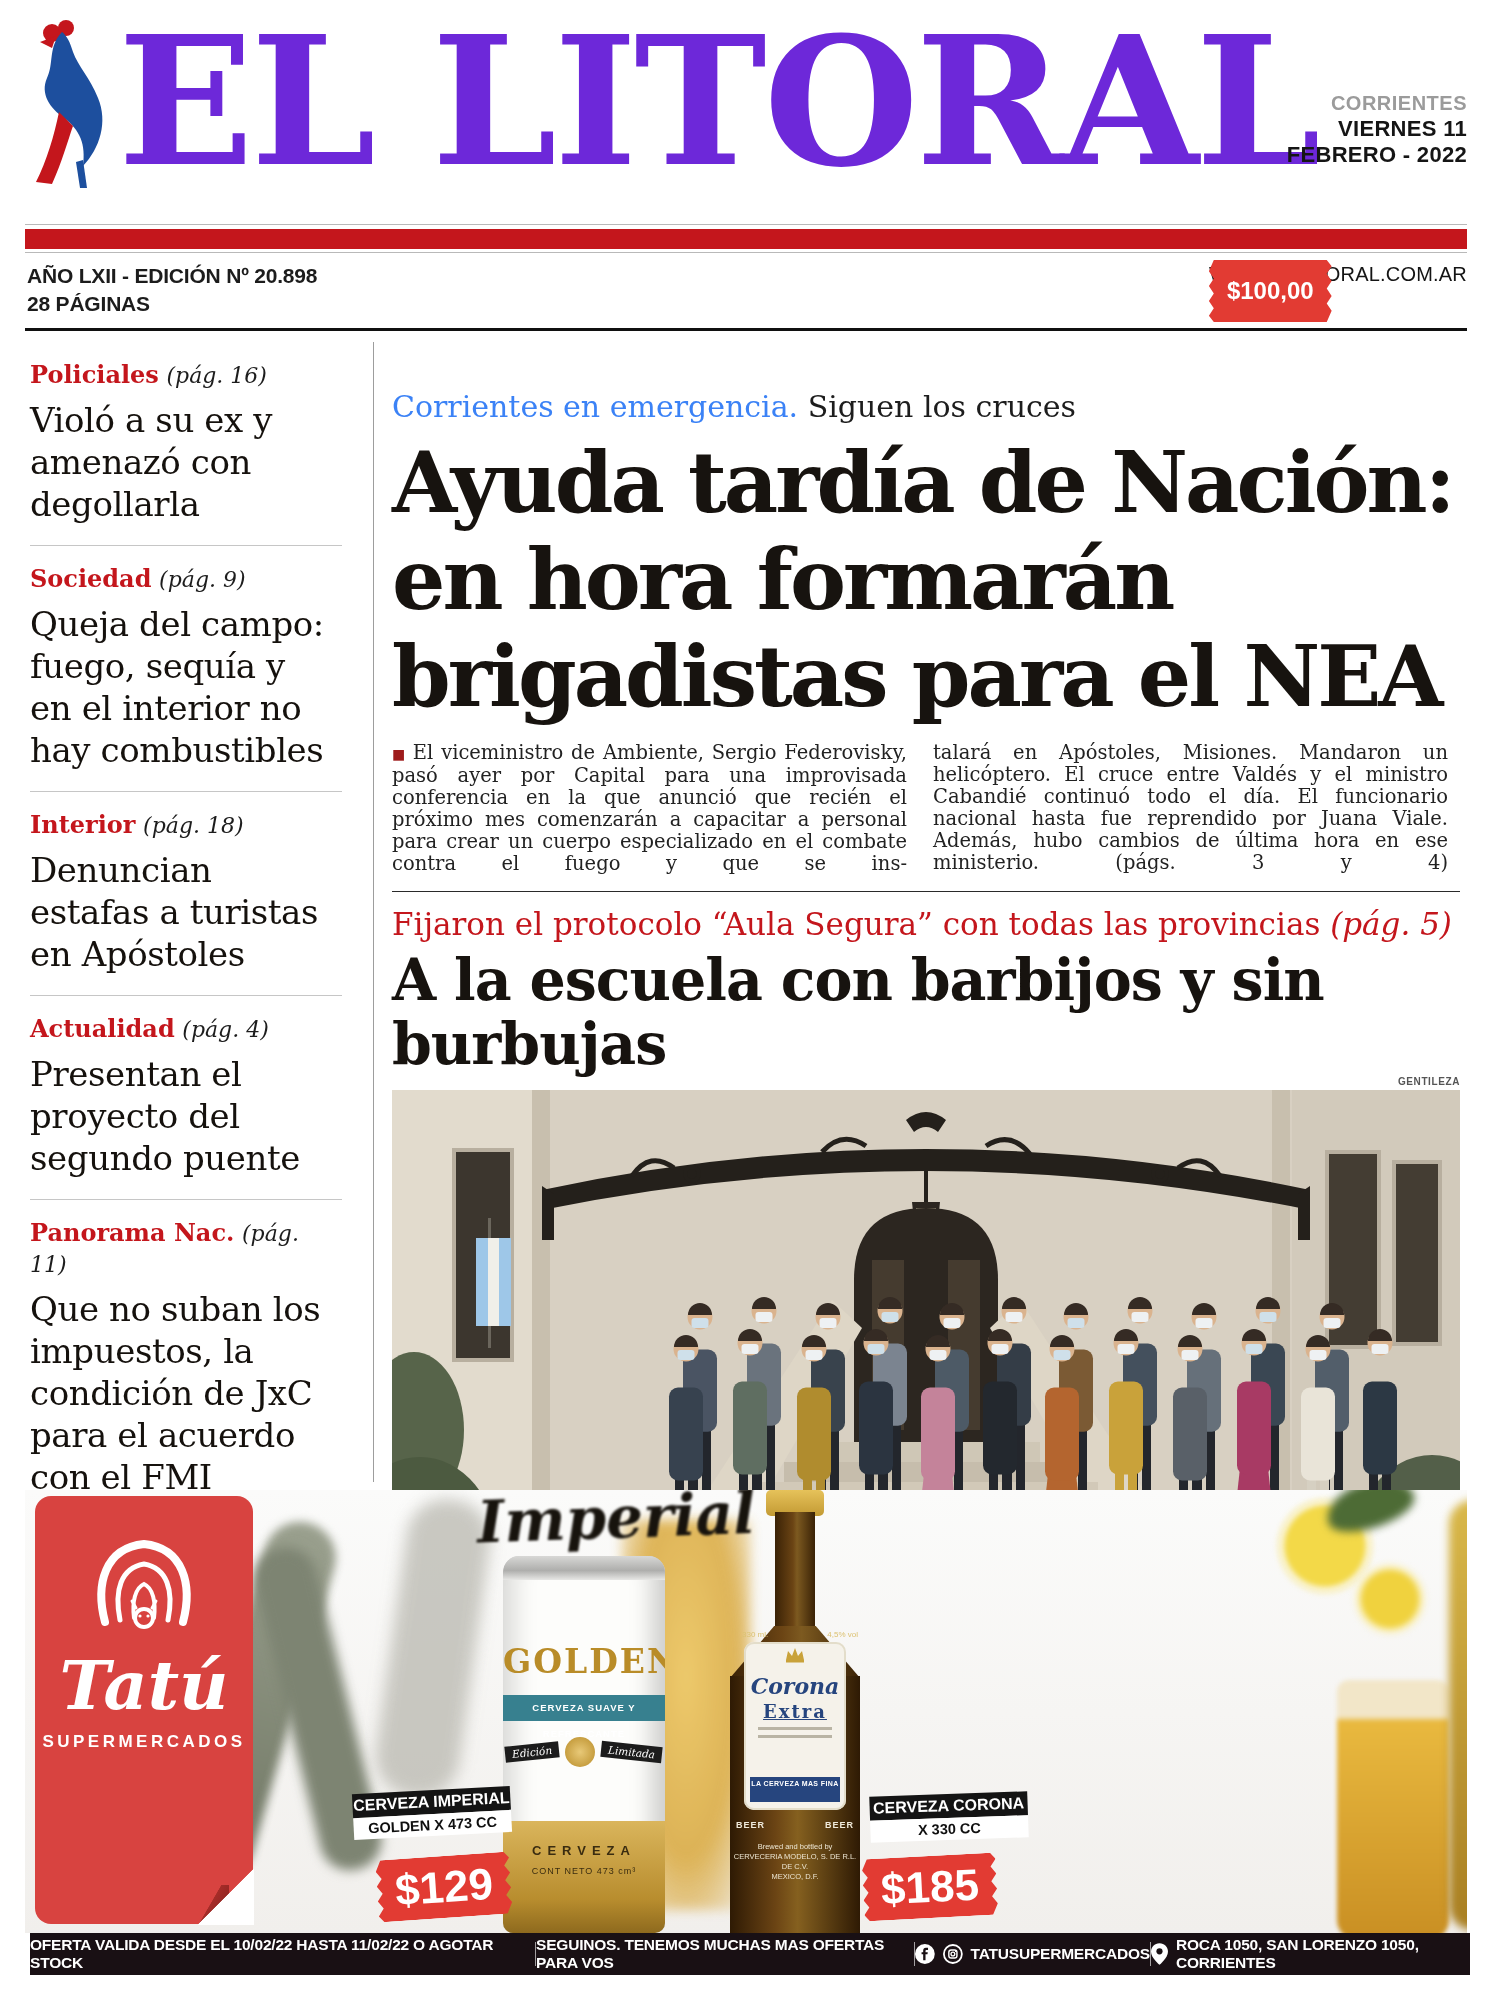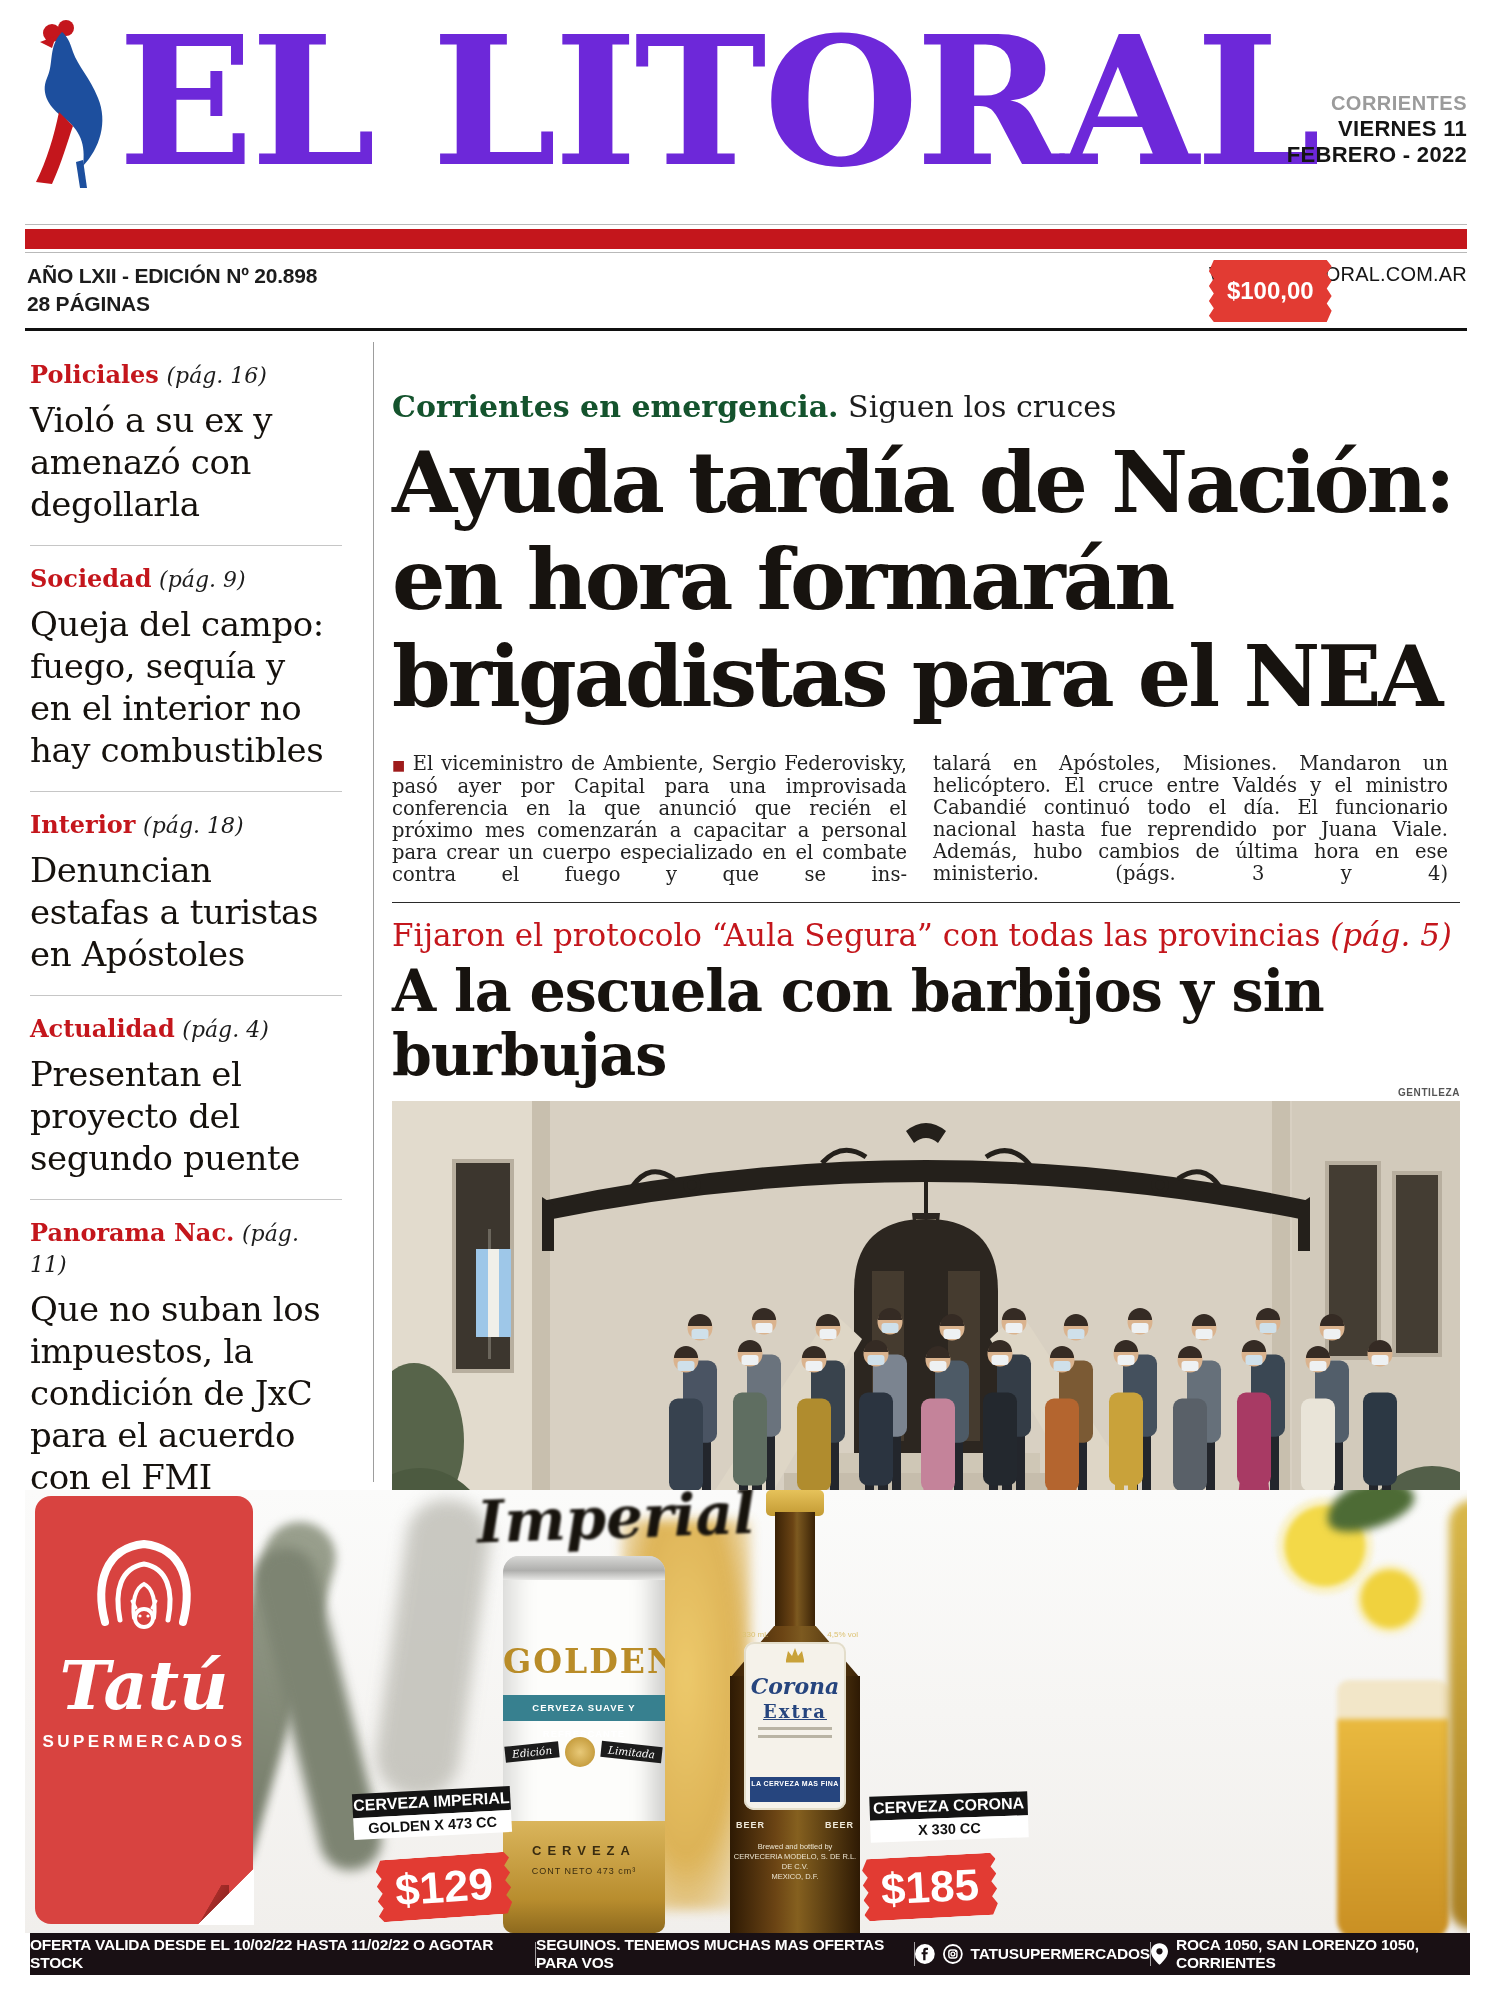--- a/index.html
+++ b/index.html
@@ -31,25 +31,25 @@
   .side-sec:last-child{border-bottom:none;}
   .side-label{font-size:24px;line-height:30px;}
   .side-label .lbl{color:#C4161C;font-weight:bold;}
   .side-label .pg{color:#1d1d1d;font-style:italic;font-size:22px;}
   .side-head{margin-top:8px;font-size:34px;line-height:42px;color:#15110d;letter-spacing:-.4px;}
   .vdivider{position:absolute;left:373px;top:342px;width:1px;height:1140px;background:#9d9d9d;}
 
   
   .main{position:absolute;left:392px;top:342px;width:1068px;}
   .kicker{padding-top:48px;font-size:30px;line-height:34px;}
-  .kicker .kb{color:#14532d;font-weight:bold;}
+  .kicker .kb{color:#3b82f6;font-weight:normal;}
   .kicker .kr{color:#1d1d1d;}
   .headline1{margin-top:10px;font-weight:bold;font-size:84px;line-height:97px;
         color:#17130f;letter-spacing:-3px;}
-  .leadbody{margin-top:28px;display:flex;gap:26px;}
+  .leadbody{margin-top:17px;display:flex;gap:26px;}
   .leadbody .col{width:515px;font-size:19.5px;line-height:22px;color:#222;
         text-align:justify;text-align-last:justify;}
   .leadbody .bullet{color:#9e1b1b;font-size:14px;margin-right:6px;}
   .mainrule{margin-top:16px;height:1px;background:#2a2a2a;}
   .kicker2{margin-top:14px;font-size:31px;line-height:36px;color:#C4161C;}
   .kicker2 .pg2{font-style:italic;}
   .headline2{margin-top:6px;font-weight:bold;font-size:57px;line-height:64px;
         color:#17130f;letter-spacing:-1px;}
   .credit{height:14px;text-align:right;font-family:"Liberation Sans", sans-serif;
         font-weight:bold;font-size:10px;color:#555;letter-spacing:.6px;}

